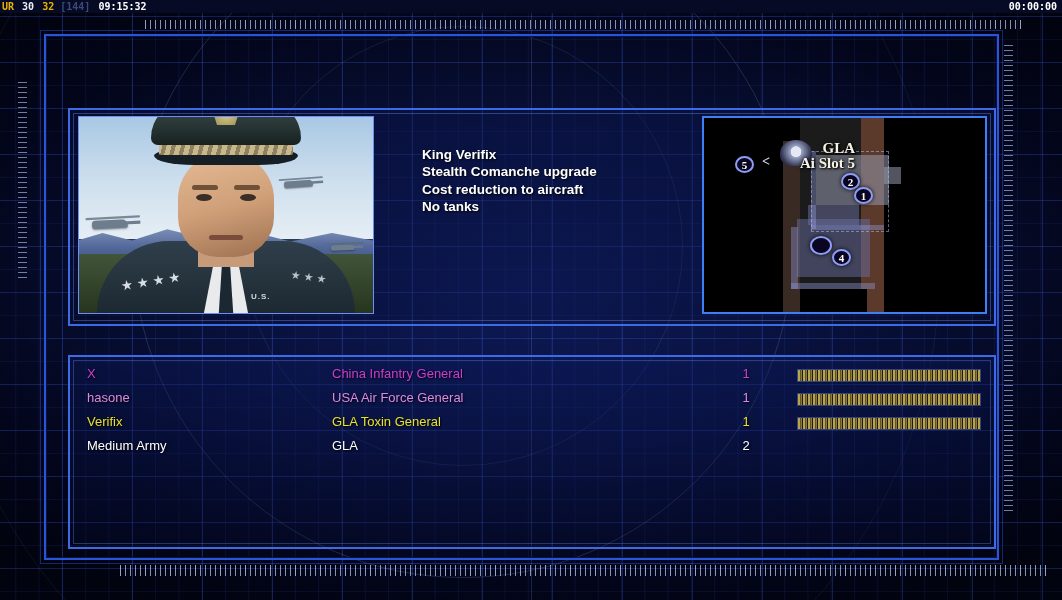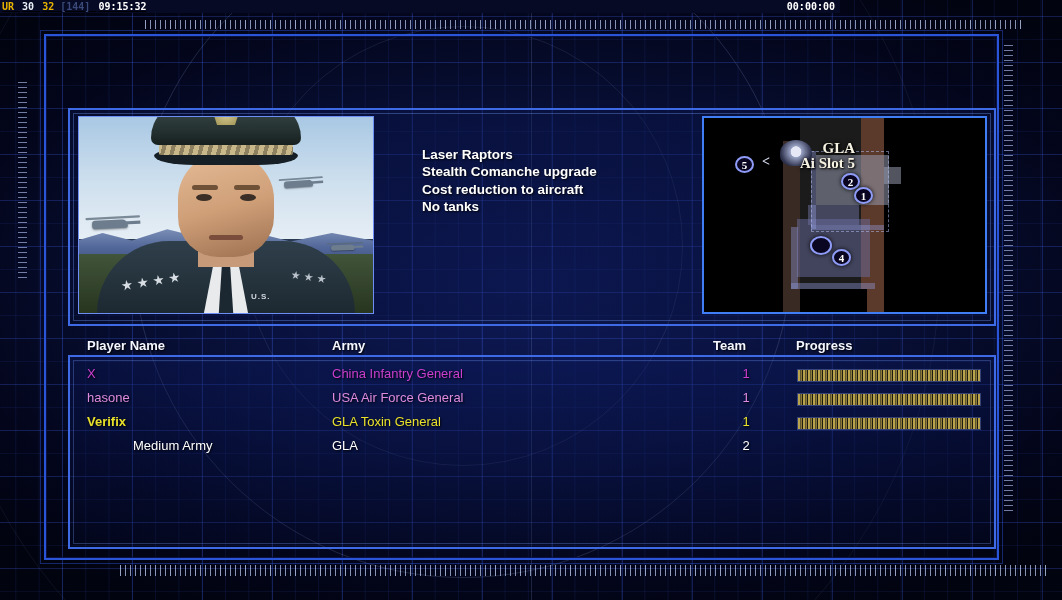--- a/index.html
+++ b/index.html
@@ -39,26 +39,25 @@
   .arc.a1 { left:133px; top:-82px; width:660px; height:660px; }
   .arc.a2 { left:243px; top:26px; width:440px; height:440px; border-color:rgba(175,195,255,0.10); }
   .arc.a3 { left:-60px; top:-230px; width:1000px; height:1000px; border-color:rgba(175,195,255,0.07); }
   .vline {
     position:absolute; left:531px; top:0; bottom:0; width:1px;
     background:rgba(170,195,255,0.16);
   }
 
   
   #topbar {
-    position:absolute; left:0; top:0; width:840px; height:13px;
+    position:absolute; left:0; top:0; width:1062px; height:13px;
     background:#060a24; z-index:40;
     font-family:"DejaVu Sans Mono", monospace;
     font-size:10px; font-weight:bold; line-height:13px;
     white-space:nowrap;
-    text-decoration:underline;
   }
   #topbar .seg { padding-left:2px; }
   .fps-ur { color:#e8b400; }
   .fps-n1 { color:#e8eef6; }
   .fps-n2 { color:#e8b400; }
   .fps-br { color:#3b4a7a; }
   .fps-clock { color:#ffffff; }
   #topbar .right {
     position:absolute; right:5px; top:0; color:#ffffff;
   }
@@ -384,21 +383,21 @@
           <div class="mouth"></div>
         </div>
         <div class="hat-brim"></div>
         <div class="hat-band"></div>
         <div class="hat-crown"></div>
         <div class="hat-badge"></div>
       </div>
     </div>
 
     <ul id="abilities">
-      <li>Laser Raptors</li>
+      <li>King Verifix</li>
       <li>Stealth Comanche upgrade</li>
       <li>Cost reduction to aircraft</li>
       <li>No tanks</li>
     </ul>
 
     <div id="map-box">
       <div id="map-terrain">
         <div class="mt-strip mid"></div>
         <div class="mt-strip left"></div>
         <div class="mt-strip right"></div>
@@ -424,26 +423,20 @@
       <div class="mk-arrow">&lt;</div>
       <div class="mk-dish"></div>
 
       <div id="map-tip">
         <div>GLA</div>
         <div>Ai Slot 5</div>
       </div>
     </div>
   </div>
 
-  <div id="col-headers">
-    <div class="ch c-name">Player Name</div>
-    <div class="ch c-army">Army</div>
-    <div class="ch c-team">Team</div>
-    <div class="ch c-prog">Progress</div>
-  </div>
 
   <div id="list-panel">
     <div id="list-inner"></div>
   </div>
 
   <div id="rows-host">
       <div class="prow" style="top: 366px;">
         <div class="pn" style="color: rgb(204, 62, 204);">X</div>
         <div class="pa" style="color: rgb(204, 62, 204);">China Infantry General</div>
         <div class="pt" style="color: rgb(204, 62, 204);">1</div>
@@ -453,28 +446,28 @@
       </div>
       <div class="prow" style="top: 390px;">
         <div class="pn" style="color: rgb(221, 138, 224);">hasone</div>
         <div class="pa" style="color: rgb(221, 138, 224);">USA Air Force General</div>
         <div class="pt" style="color: rgb(221, 138, 224);">1</div>
         <div class="pbar">
           <i style="width: 100%;"></i>
         </div>
       </div>
       <div class="prow" style="top: 414px;">
-        <div class="pn" style="color: rgb(232, 224, 42); font-weight: bold;">Verifix</div>
+        <div class="pn" style="color: rgb(232, 224, 42);">Verifix</div>
         <div class="pa" style="color: rgb(232, 224, 42);">GLA Toxin General</div>
         <div class="pt" style="color: rgb(232, 224, 42);">1</div>
         <div class="pbar">
           <i style="width: 100%;"></i>
         </div>
       </div>
       <div class="prow" style="top: 438px;">
-        <div class="pn" style="color: rgb(255, 255, 255); margin-left: 46px;">Medium Army</div>
+        <div class="pn" style="color: rgb(255, 255, 255);">Medium Army</div>
         <div class="pa" style="color: rgb(255, 255, 255);">GLA</div>
         <div class="pt" style="color: rgb(255, 255, 255);">2</div>
       </div>
     </div>
 
 
 </div>
 
 </body></html>

